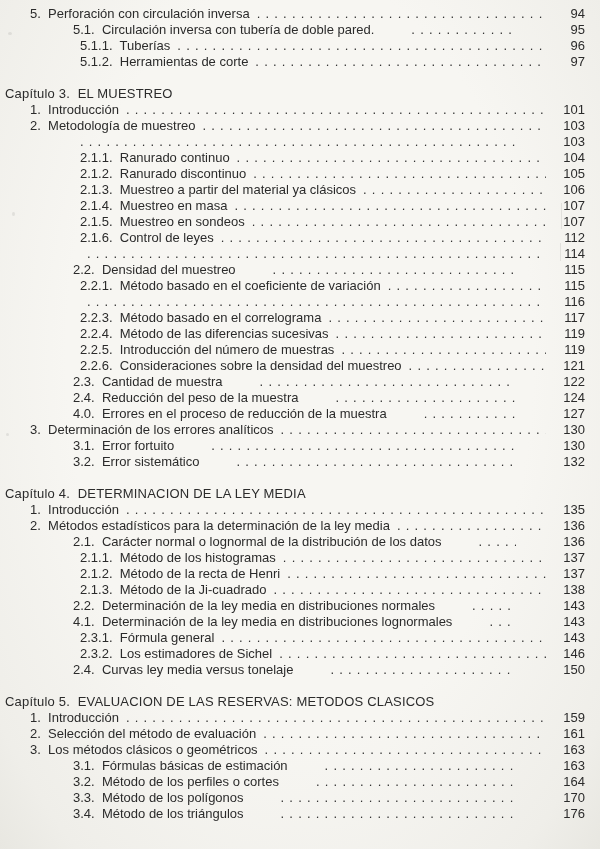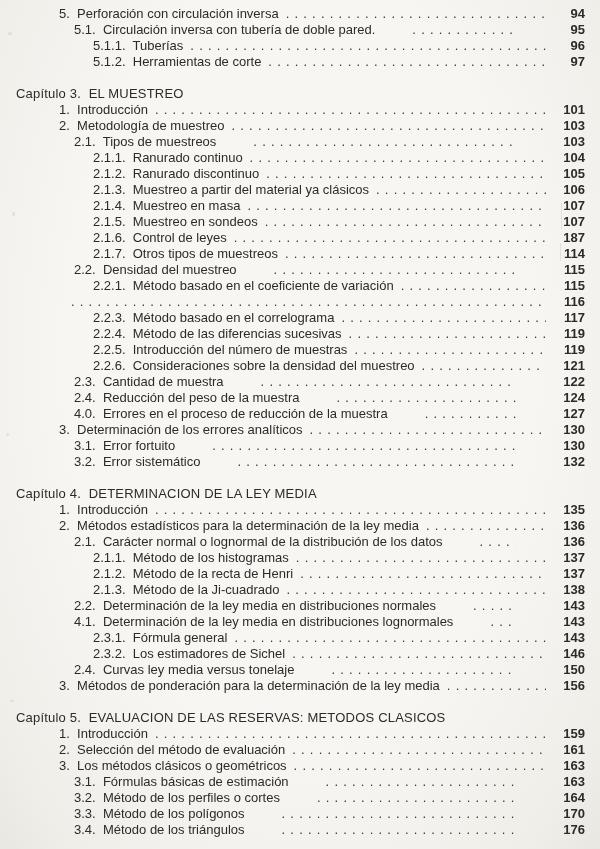--- a/index.html
+++ b/index.html
@@ -15,50 +15,49 @@
     box-sizing: border-box;
     padding: 6px 15px 0 0;
     background: radial-gradient(ellipse at 50% 42%, #f7f6f2 55%, #efeee9 88%, #e8e7e1 100%);
     color: #2b2b2b;
     font-size: 13px;
     overflow: hidden;
   }
   .section + .section { margin-top: 16px; }
   .heading {
     line-height: 16px;
-    padding-left: 16px;
+    padding-left: 5px;
     white-space: pre;
     letter-spacing: 0.2px;
   }
   .row {
     display: flex;
     align-items: baseline;
     line-height: 16px;
   }
   .row.level-1 { padding-left: 30px; }
-  .row.level-2 { padding-left: 45px; gap: 30px; }
-  .row.level-3 { padding-left: 64px; }
-  .label { white-space: pre; flex: none; margin-left: 29px; }
+  .row.level-2 { padding-left: 73px; gap: 30px; }
+  .row.level-3 { padding-left: 80px; }
+  .label { white-space: pre; flex: none; }
   .leader {
     flex: 1 1 auto;
     overflow: hidden;
     margin: 0 12px 0 7px;
     white-space: nowrap;
     color: #343434;
   }
   .leader::after {
     content: "............................................................................";
     letter-spacing: 5.2px;
   }
   .pagenum {
     flex: none;
     min-width: 27px;
     text-align: right;
     white-space: nowrap;
-    font-weight: bold;
   }
   
   .artifact { position: absolute; background: rgba(60,60,60,0.10); pointer-events: none; }
   .a1 { left: 561px; top: 203px; width: 1px; height: 26px; }
   .a2 { left: 560px; top: 243px; width: 1px; height: 18px; }
   .a3 { left: 8px;  top: 32px;  width: 4px; height: 3px; border-radius: 50%; }
   .a4 { left: 12px; top: 212px; width: 3px; height: 4px; border-radius: 50%; }
   .a5 { left: 6px;  top: 433px; width: 3px; height: 3px; border-radius: 50%; }
   .a6 { left: 10px; top: 700px; width: 4px; height: 2px; border-radius: 50%; }
 </style>
@@ -95,21 +94,20 @@
           <span class="label">1.  Introducción</span>
           <span class="leader"></span>
           <span class="pagenum">101</span>
         </div>
         <div class="row level-1">
           <span class="label">2.  Metodología de muestreo</span>
           <span class="leader"></span>
           <span class="pagenum">103</span>
         </div>
         <div class="row level-2">
-          <span class="label">2.1.  Tipos de muestreos</span>
           <span class="leader"></span>
           <span class="pagenum">103</span>
         </div>
         <div class="row level-3">
           <span class="label">2.1.1.  Ranurado continuo</span>
           <span class="leader"></span>
           <span class="pagenum">104</span>
         </div>
         <div class="row level-3">
           <span class="label">2.1.2.  Ranurado discontinuo</span>
@@ -127,24 +125,23 @@
           <span class="pagenum">107</span>
         </div>
         <div class="row level-3">
           <span class="label">2.1.5.  Muestreo en sondeos</span>
           <span class="leader"></span>
           <span class="pagenum">107</span>
         </div>
         <div class="row level-3">
           <span class="label">2.1.6.  Control de leyes</span>
           <span class="leader"></span>
-          <span class="pagenum">187</span>
-        </div>
-        <div class="row level-3">
-          <span class="label">2.1.7.  Otros tipos de muestreos</span>
+          <span class="pagenum">112</span>
+        </div>
+        <div class="row level-3">
           <span class="leader"></span>
           <span class="pagenum">114</span>
         </div>
         <div class="row level-2">
           <span class="label">2.2.  Densidad del muestreo</span>
           <span class="leader"></span>
           <span class="pagenum">115</span>
         </div>
         <div class="row level-3">
           <span class="label">2.2.1.  Método basado en el coeficiente de variación</span>
@@ -255,25 +252,20 @@
         </div>
         <div class="row level-3">
           <span class="label">2.3.2.  Los estimadores de Sichel</span>
           <span class="leader"></span>
           <span class="pagenum">146</span>
         </div>
         <div class="row level-2">
           <span class="label">2.4.  Curvas ley media versus tonelaje</span>
           <span class="leader"></span>
           <span class="pagenum">150</span>
-        </div>
-        <div class="row level-1">
-          <span class="label">3.  Métodos de ponderación para la determinación de la ley media</span>
-          <span class="leader"></span>
-          <span class="pagenum">156</span>
         </div>
       </div>
       <div class="section">
         <div class="heading">Capítulo 5.  EVALUACION DE LAS RESERVAS: METODOS CLASICOS</div>
         <div class="row level-1">
           <span class="label">1.  Introducción</span>
           <span class="leader"></span>
           <span class="pagenum">159</span>
         </div>
         <div class="row level-1">

